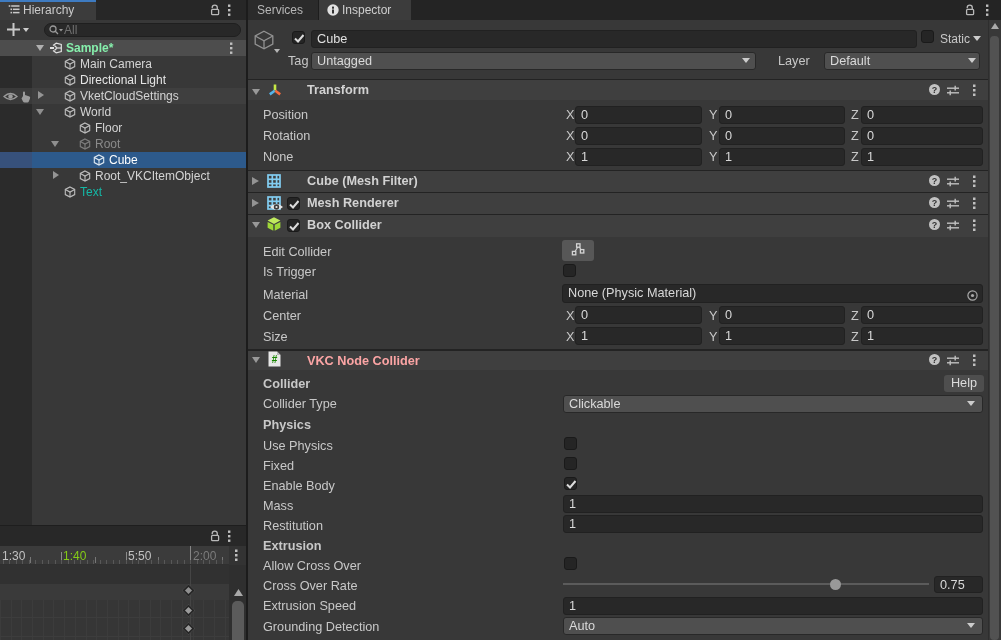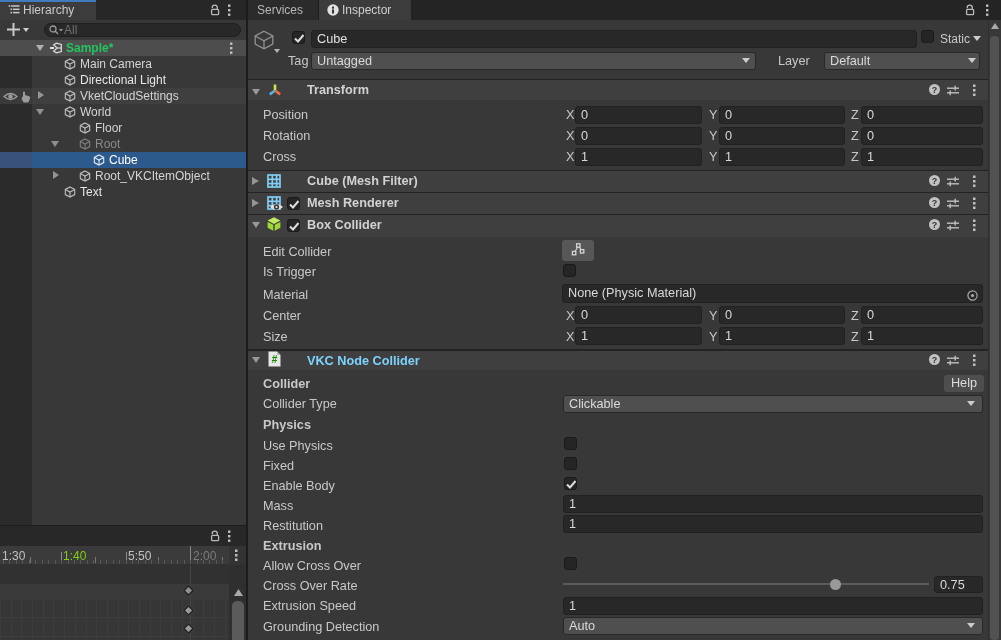--- a/index.html
+++ b/index.html
@@ -110,21 +110,21 @@
 <div class="foldd" style="left:36px;top:45px;border-top-color:#b0b0b0"></div>
 <svg class="a" style="left:50px;top:42px" width="13" height="12" viewBox="0 0 13 12">
     <g fill="none" stroke="#e0e0e0" stroke-width="1.2">
       <polyline points="3,3.4 6.2,1.2 11.3,2.4 11.3,9.6 6.2,10.8 3,8.6"></polyline>
       <line x1="7" y1="6" x2="11.3" y2="6"></line>
       <line x1="6.8" y1="5.7" x2="4.4" y2="3.5"></line>
       <line x1="6.8" y1="6.3" x2="4.4" y2="8.5"></line>
     </g>
     <rect x="0" y="5" width="4" height="2" fill="#e0e0e0"></rect>
   </svg>
-<div class="tx b f12" style="left:66px;top:40px;color:#22c55e">Sample*</div>
+<div class="tx b f12" style="left:66px;top:40px;color:#86efac">Sample*</div>
 <svg class="a" style="left:229px;top:42px" width="4" height="13" viewBox="0 0 4 13">
     <g fill="#c0c0c0">
       <rect x="1" y="0.5" width="2.4" height="2.4"></rect>
       <rect x="1" y="5" width="2.4" height="2.4"></rect>
       <rect x="1" y="9.5" width="2.4" height="2.4"></rect>
     </g>
   </svg>
 
 <svg class="a" style="left:64px;top:58px;color:#bdbdbd" width="12" height="12">
     <use href="#cube" stroke="currentColor"></use>
@@ -172,21 +172,21 @@
 
 <div class="foldr" style="left:53px;top:171px"></div>
 <svg class="a" style="left:79px;top:170px;color:#bdbdbd" width="12" height="12">
     <use href="#cube" stroke="currentColor"></use>
   </svg>
 <div class="tx f12" style="left:95px;top:168px;color:#d4d4d4">Root_VKCItemObject</div>
 
 <svg class="a" style="left:64px;top:186px;color:#bdbdbd" width="12" height="12">
     <use href="#cube" stroke="currentColor"></use>
   </svg>
-<div class="tx f12" style="left:80px;top:184px;color:#e5e5e5">Text</div>
+<div class="tx f12" style="left:80px;top:184px;color:#14b8a6">Text</div>
 
 <div class="a" style="left:0;top:525px;width:246px;height:1px;background:#1e1e1e"></div>
 <div class="a" style="left:0;top:526px;width:246px;height:20px;background:#282828"></div>
 <svg class="a" style="left:209px;top:529px" width="12" height="13">
     <use href="#lockg"></use>
   </svg>
 <svg class="a" style="left:227px;top:530px" width="4" height="13" viewBox="0 0 4 13">
     <g fill="#c0c0c0">
       <rect x="1" y="0.5" width="2.4" height="2.4"></rect>
       <rect x="1" y="5" width="2.4" height="2.4"></rect>
@@ -296,21 +296,21 @@
     <use href="#qmg"></use>
   </svg>
 <svg class="a" style="left:946px;top:85px" width="14" height="11">
     <use href="#presetg"></use>
   </svg>
 <svg class="a" style="left:972px;top:84px" width="4" height="13">
     <use href="#kebabg"></use>
   </svg>
 <div class="tx" style="left:263px;top:107px">Position</div>
 <div class="tx" style="left:263px;top:128px">Rotation</div>
-<div class="tx" style="left:263px;top:149px">Cross</div>
+<div class="tx" style="left:263px;top:149px">None</div>
 <div class="tx" style="left:566px;top:107px">X</div>
 <div class="fld" style="left:575px;top:106px;width:127px;height:18px">0</div>
 <div class="tx" style="left:709px;top:107px">Y</div>
 <div class="fld" style="left:719px;top:106px;width:126px;height:18px">0</div>
 <div class="tx" style="left:851px;top:107px">Z</div>
 <div class="fld" style="left:861px;top:106px;width:122px;height:18px">0</div>
 <div class="tx" style="left:566px;top:128px">X</div>
 <div class="fld" style="left:575px;top:127px;width:127px;height:18px">0</div>
 <div class="tx" style="left:709px;top:128px">Y</div>
 <div class="fld" style="left:719px;top:127px;width:126px;height:18px">0</div>
@@ -425,21 +425,21 @@
 <div class="fld" style="left:861px;top:327px;width:122px;height:18px">1</div>
 
 <div class="sep" style="top:349px;height:2px"></div>
 <div class="hdr" style="top:351px;height:19px"></div>
 <div class="foldd" style="left:252px;top:357px;border-left-width:4.5px;border-right-width:4.5px;border-top-width:6px"></div>
 <svg class="a" style="left:268px;top:351px" width="13" height="16" viewBox="0 0 13 16">
     <path d="M0.5 0.5 L9 0.5 L12.5 4 L12.5 15.5 L0.5 15.5 Z" fill="#e8e8e8"></path>
     <path d="M9 0.5 L9 4 L12.5 4 Z" fill="#b5b5b5"></path>
     <text x="6.5" y="12" font-size="10" font-weight="bold" text-anchor="middle" fill="#178600" font-family="Liberation Sans,sans-serif">#</text>
   </svg>
-<div class="tx b" style="left:307px;top:353px;color:#7dd3fc">VKC Node Collider</div>
+<div class="tx b" style="left:307px;top:353px;color:#fca5a5">VKC Node Collider</div>
 <svg class="a" style="left:929px;top:354px" width="11" height="11">
     <use href="#qmg"></use>
   </svg>
 <svg class="a" style="left:946px;top:355px" width="14" height="11">
     <use href="#presetg"></use>
   </svg>
 <svg class="a" style="left:972px;top:354px" width="4" height="13">
     <use href="#kebabg"></use>
   </svg>
 <div class="tx b" style="left:263px;top:376px">Collider</div>

